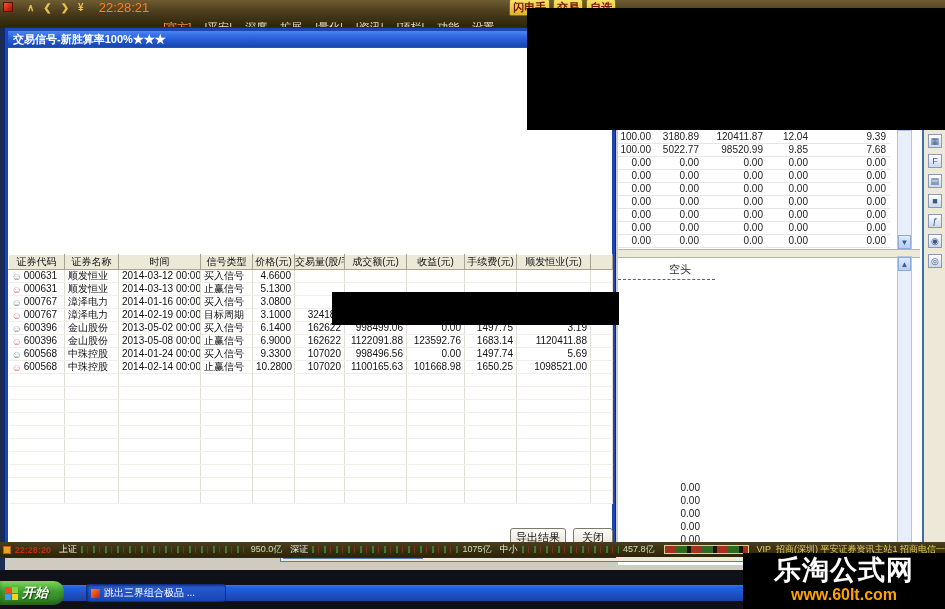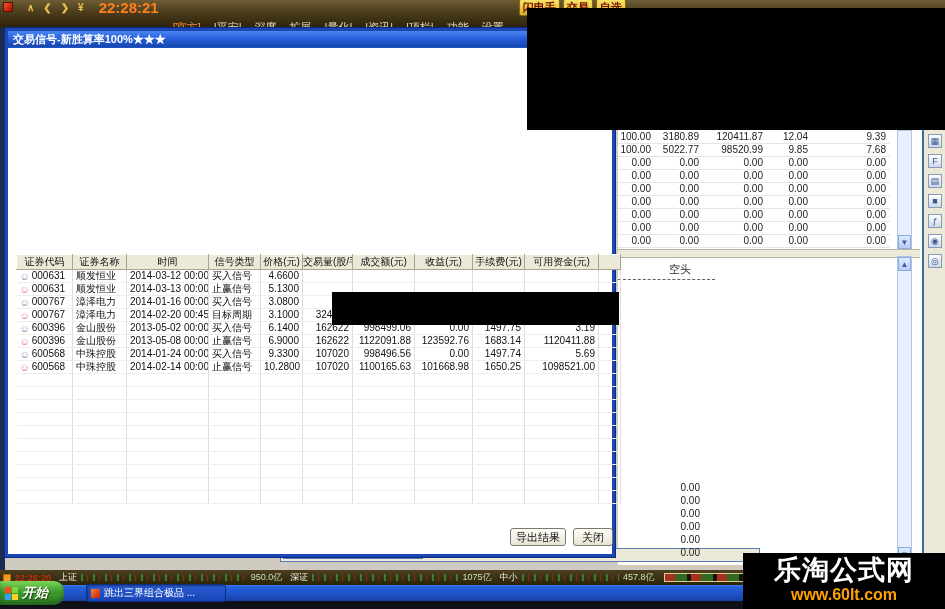--- a/index.html
+++ b/index.html
@@ -7,21 +7,21 @@
               font-family:"Liberation Sans", sans-serif; }
   .abs { position:absolute; }
 
   
   #top-bar { left:0; top:0; width:945px; height:28px;
     background:linear-gradient(180deg,#6e5c32 0%,#4a3c1c 45%,#2c2208 100%);
     display:flex; align-items:flex-start; z-index:3; }
   #top-row { display:flex; align-items:center; height:14px; width:100%; padding-left:3px; }
   #app-icon { width:10px; height:10px; background:linear-gradient(135deg,#ff5030,#a01000); border:1px solid #601000; margin-right:14px; }
   .nav-glyph { color:#e8c050; font-size:10px; margin-right:9px; font-weight:bold; }
-  #bar-time { color:#ff7e1e; font-weight:bold; font-size:15px; margin:0 14px 0 6px; }
+  #bar-time { color:#ff7e1e; font-weight:normal; font-size:13px; margin:0 14px 0 6px; }
   .menu-item { color:#e8dcc0; font-size:11px; margin-right:13px; white-space:nowrap; }
   .menu-item.hot { color:#ff9030; }
   .qbtn { background:linear-gradient(180deg,#f8e468,#d8b428); border:1px solid #8a6a10;
     color:#7a1000; font-size:11px; font-weight:bold; padding:0 3px; margin-right:3px;
     border-radius:2px; white-space:nowrap; }
 
   
   #main-backdrop { left:0; top:28px; width:945px; height:542px; background:#cfcbc0; z-index:0; }
   #left-edge { left:0; top:28px; width:5px; height:542px; background:#1c2c50; z-index:1; }
   #right-white { left:618px; top:28px; width:327px; height:537px; background:#ffffff; z-index:1; }
@@ -56,21 +56,21 @@
   .strip-icon { width:14px; height:14px; margin-bottom:6px; border:1px solid #8a9ab4;
     background:linear-gradient(180deg,#ffffff,#cdd8ea); font-size:9px; text-align:center;
     line-height:13px; color:#3a5a8a; }
 
   
   #dialog { left:5px; top:28px; width:610px; height:529px; z-index:4;
     border:3px solid #1c46b4; background:#ffffff; box-shadow:0 0 0 1px #0a2a80; }
   #dlg-title { height:17px; background:linear-gradient(180deg,#4a86f0 0%,#2a63e0 40%,#1747b0 90%,#2258c8 100%);
     color:#ffffff; font-size:11px; font-weight:bold; line-height:17px; padding-left:5px; }
 
-  #sig-table { position:absolute; left:8px; top:223px; border-collapse:collapse; table-layout:fixed; width:604px; }
+  #sig-table { position:absolute; left:0px; top:223px; border-collapse:collapse; table-layout:fixed; width:604px; }
   #sig-table th { background:#ece9d8; border:1px solid; border-color:#ffffff #a8a490 #a8a490 #ffffff;
     font-size:10px; font-weight:normal; color:#101010; height:15px; white-space:nowrap; overflow:hidden; }
   #sig-table td { font-size:10px; color:#101010; height:13px; line-height:12px; padding:0 3px;
     border-right:1px solid #e0ded4; border-bottom:1px solid #f0eee6; white-space:nowrap; overflow:hidden; }
   #sig-table td.num { text-align:right; }
   .row-icon { display:inline-block; font-size:10px; line-height:10px; margin-right:2px; vertical-align:-1px; }
   .row-icon.buy { color:#7d93ad; }
   .row-icon.sell { color:#e0788f; }
 
   .dlg-btn { position:absolute; height:18px; background:linear-gradient(180deg,#fdfcf8,#e8e4d4);
@@ -82,21 +82,21 @@
   
   .blackbox { background:#000; z-index:6; }
   #black-top   { left:527px; top:8px;   width:418px; height:122px; }
   #black-table { left:332px; top:292px; width:287px; height:33px; }
   #watermark { left:743px; top:553px; width:202px; height:56px; background:#000; z-index:8;
     text-align:center; }
   #wm-title { color:#ffffff; font-size:27px; font-weight:bold; letter-spacing:1px; line-height:34px; }
   #wm-url { color:#ffa200; font-size:16px; font-weight:bold; line-height:16px; }
 
   
-  #status-bar { left:0; top:570px; width:945px; height:15px; z-index:7;
+  #status-bar { left:0; top:542px; width:945px; height:15px; z-index:7;
     background:linear-gradient(180deg,#4a3e1e,#2c2408); display:flex; align-items:center;
     font-size:9px; white-space:nowrap; overflow:hidden; }
   #st-icon { width:8px; height:8px; background:#f0a020; border:1px solid #c06000; margin:0 4px 0 3px; }
   .st-time { color:#c03010; font-weight:bold; margin-right:4px; }
   .st-label { color:#f0f0e8; margin:0 4px; }
   .st-val { color:#c8e0b0; margin:0 4px; }
   .ticks { height:7px; background:repeating-linear-gradient(90deg,#3f7a2f 0 2px,transparent 2px 6px,#7a3020 6px 7px,transparent 7px 12px); }
   #st-widget { width:88px; height:9px; border:1px solid #d8d090; margin:0 5px;
     background:repeating-linear-gradient(90deg,#a83020 0 10px,#2f6a20 10px 22px,#15130a 22px 26px); }
   #st-conn { color:#e8d060; margin-left:2px; }
@@ -270,21 +270,21 @@
         <tr id="sig-head">
           <th>证券代码</th>
           <th>证券名称</th>
           <th>时间</th>
           <th>信号类型</th>
           <th>价格(元)</th>
           <th>交易量(股/手)</th>
           <th>成交额(元)</th>
           <th>收益(元)</th>
           <th>手续费(元)</th>
-          <th>可用资金(元)</th>
+          <th>顺发恒业(元)</th>
           <th></th>
         </tr>
       </thead>
     <tbody id="sig-body">
         <tr>
           <td><span class="row-icon buy">☺</span>000631</td>
           <td>顺发恒业</td>
           <td>2014-03-12 00:00</td>
           <td>买入信号</td>
           <td class="num">4.6600</td>
@@ -317,21 +317,21 @@
           <td class="num"></td>
           <td class="num"></td>
           <td class="num"></td>
           <td class="num"></td>
           <td class="num"></td>
           <td></td>
         </tr>
         <tr>
           <td><span class="row-icon sell">☺</span>000767</td>
           <td>漳泽电力</td>
-          <td>2014-02-20 00:45</td>
+          <td>2014-02-19 00:00</td>
           <td>目标周期</td>
           <td class="num">3.1000</td>
           <td class="num">324189</td>
           <td class="num">1004985.88</td>
           <td class="num">6483.77</td>
           <td class="num">1507.48</td>
           <td class="num">1003478.50</td>
           <td></td>
         </tr>
         <tr>

